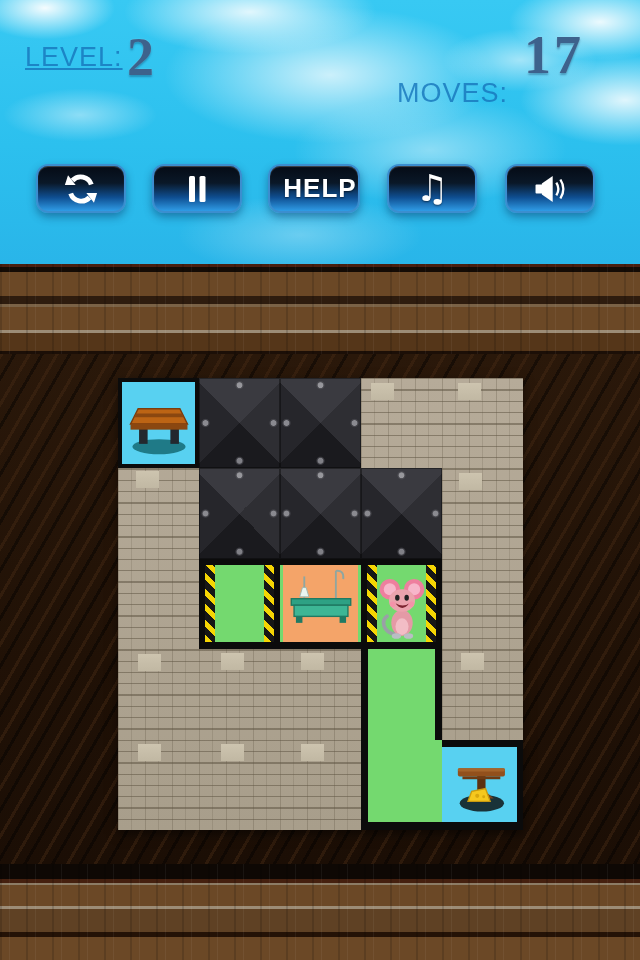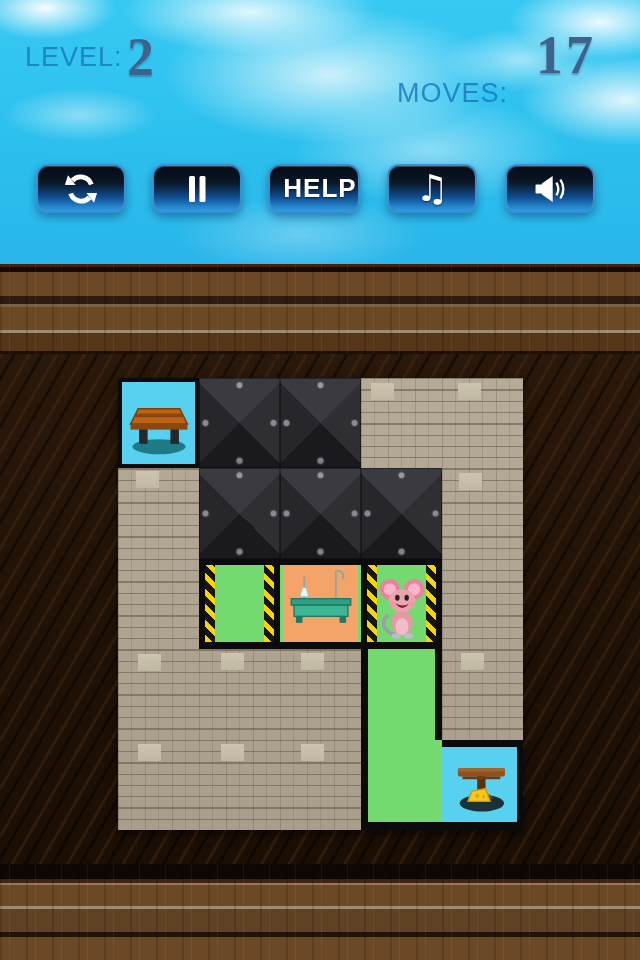--- a/index.html
+++ b/index.html
@@ -18,24 +18,24 @@
       radial-gradient(110px 45px at 520px 60px, rgba(255,255,255,.55), rgba(255,255,255,0) 70%),
       radial-gradient(190px 75px at 430px 150px,rgba(255,255,255,.45), rgba(255,255,255,0) 72%),
       radial-gradient(110px 38px at 80px 115px, rgba(255,255,255,.45), rgba(255,255,255,0) 70%),
       radial-gradient(170px 55px at 300px 235px,rgba(255,255,255,.30), rgba(255,255,255,0) 72%),
       linear-gradient(180deg,#38c9f3 0%,#2cc0ee 55%,#29b5e9 100%);}
 
   
   .hud-label{position:absolute;font-size:27px;letter-spacing:1px;color:rgba(23,118,188,.82);}
   .hud-value{position:absolute;font-family:"Liberation Serif",serif;font-weight:bold;
              color:#3d628c;text-shadow:0 2px 2px rgba(0,45,90,.35),0 0 1px rgba(255,255,255,.45);}
-  #level-label{left:25px;top:42px;}
+  #level-label{left:25px;top:42px;text-decoration:underline;}
   #level-value{left:127px;top:26px;font-size:54px;}
   #moves-label{left:397px;top:46px;margin-top:32px;}
-  #moves-value{left:536px;top:24px;font-size:54px;letter-spacing:3px;}
+  #moves-value{left:524px;top:24px;font-size:54px;letter-spacing:3px;}
 
   
   .btn{position:absolute;top:164px;width:90px;height:49px;box-sizing:border-box;
        border:2px solid #3b8ecf;border-radius:12px;
        background:linear-gradient(180deg,#050b15 0%,#0a1828 38%,#0f4f92 70%,#2f9ce6 100%);
        box-shadow:0 4px 9px rgba(8,45,90,.45), inset 0 1px 1px rgba(255,255,255,.25);
        display:flex;align-items:center;justify-content:center;color:#fff;cursor:pointer;}
   #btn-restart{left:36px;} #btn-pause{left:152px;} #btn-help{left:268px;width:92px;}
   #btn-music{left:387px;}  #btn-sound{left:505px;}
   .btn .label{font-size:26px;font-weight:600;letter-spacing:1px;text-shadow:0 1px 2px rgba(0,0,0,.5);margin-left:12px;}

